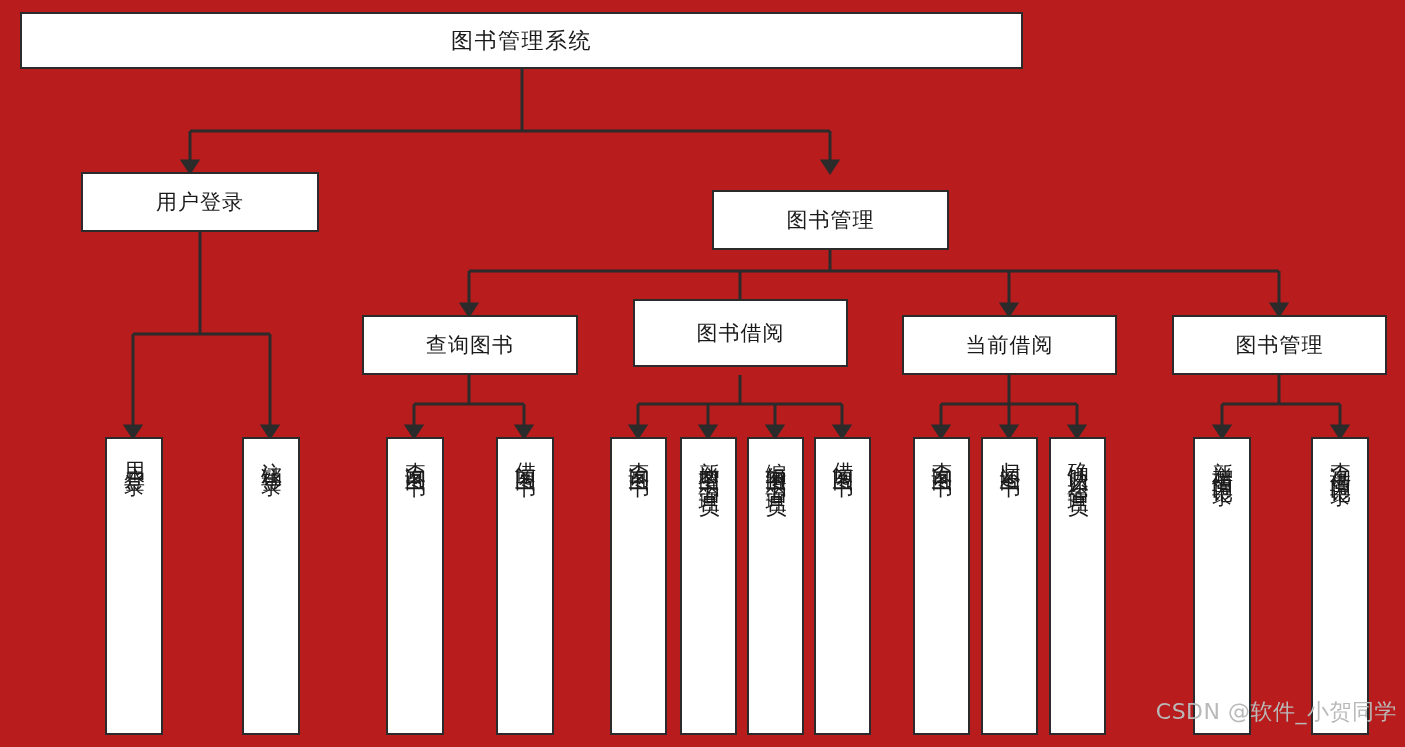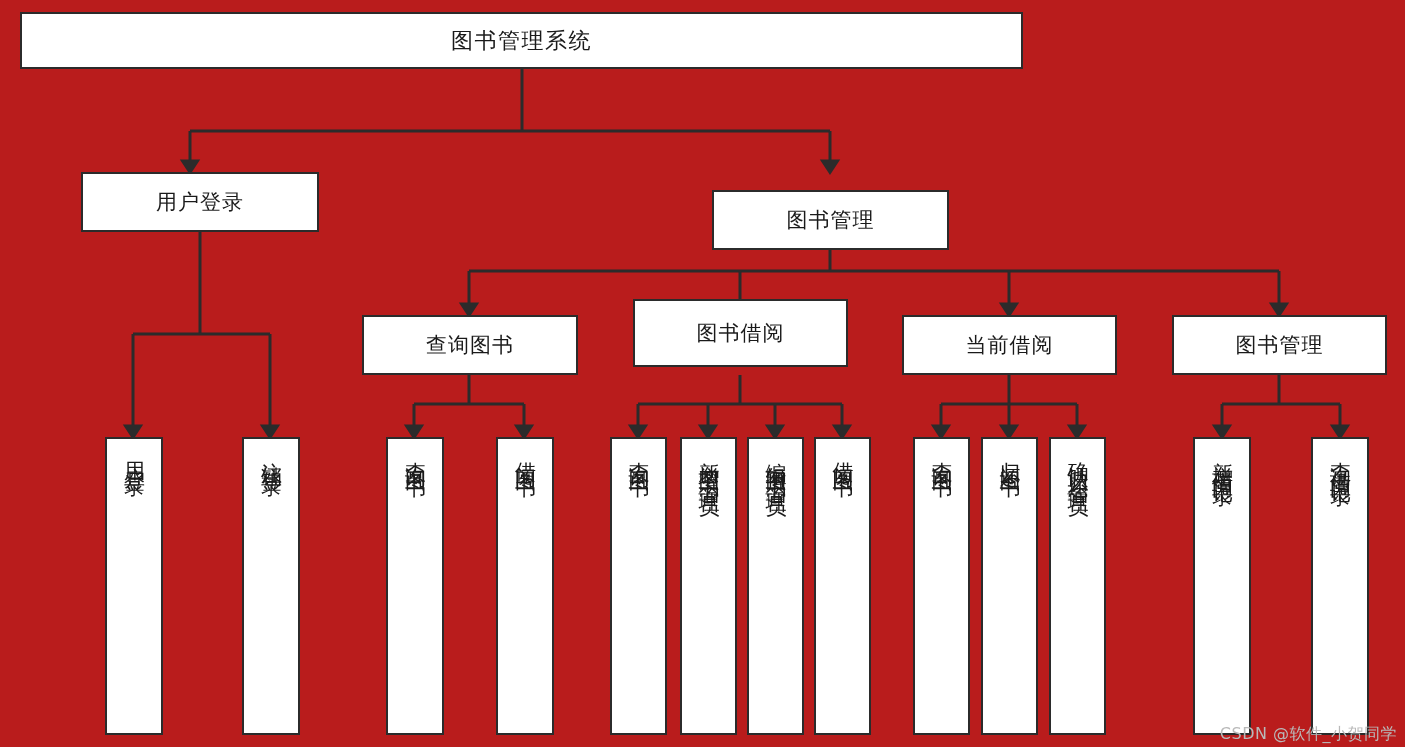--- a/index.html
+++ b/index.html
@@ -61,22 +61,22 @@
     -webkit-writing-mode: vertical-rl;
     font-size: 21px;
     line-height: 1;
     letter-spacing: 5px;
     white-space: pre;
     margin: 0 auto;
   }
   #watermark {
     position: absolute;
     right: 8px;
-    bottom: 2px;
-    font-size: 16px;
+    bottom: 20px;
+    font-size: 22px;
     color: #b9b9b9;
     letter-spacing: 0.5px;
     user-select: none;
     white-space: nowrap;
   }
 </style>
 </head>
 <body>
 
 <div id="diagram-canvas">

